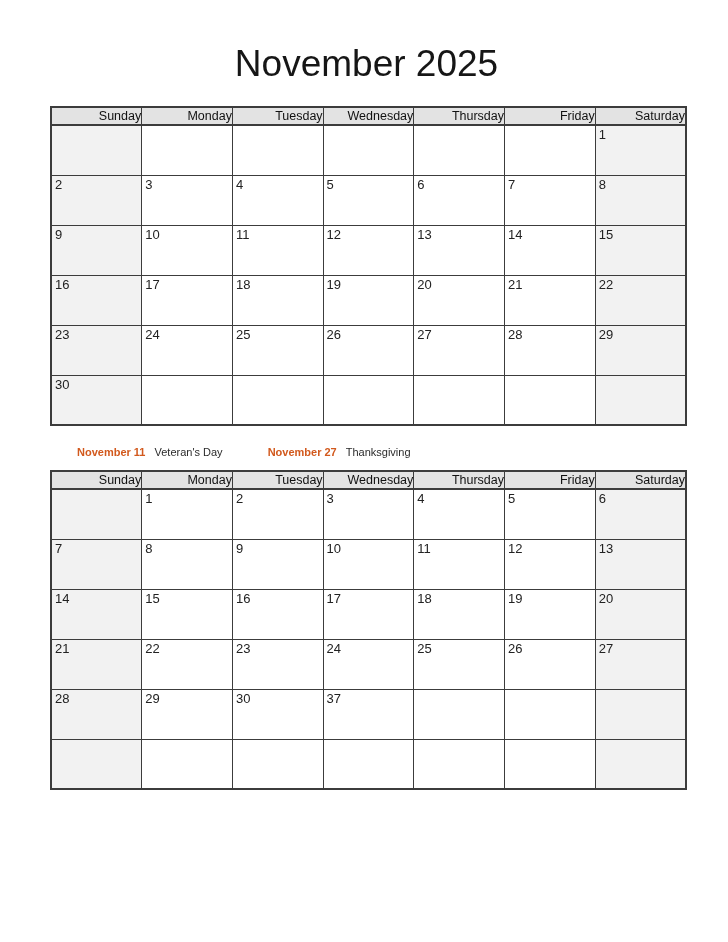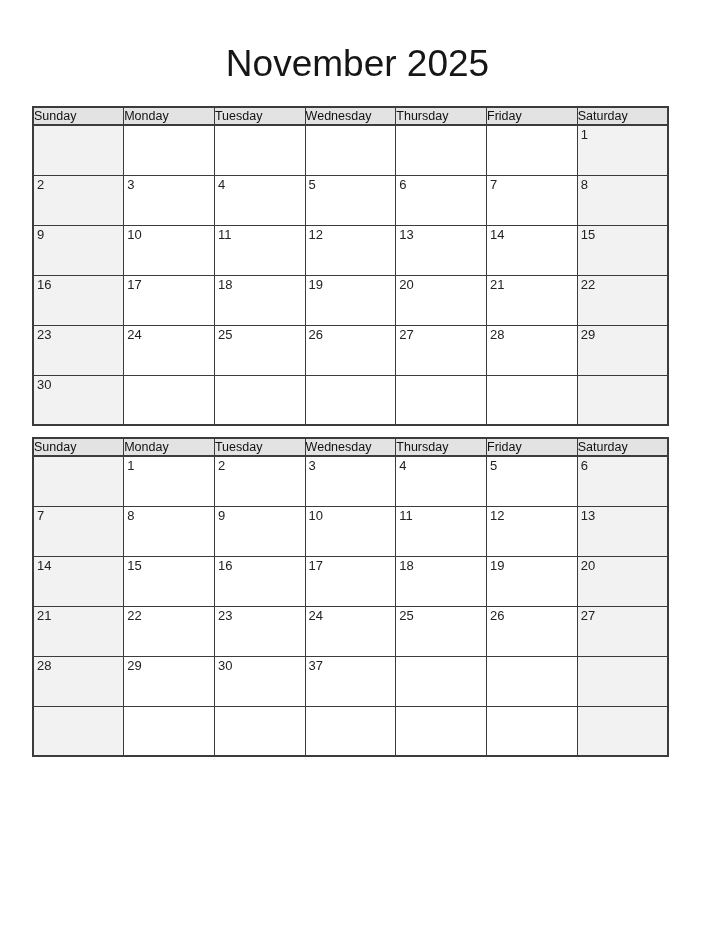--- a/index.html
+++ b/index.html
@@ -10,40 +10,40 @@
     --border:#3c3c3c;
     --ink:#1a1a1a;
   }
   *{box-sizing:border-box;}
   html,body{margin:0;padding:0;}
   body{
     width:728px;height:942px;background:#ffffff;
     font-family:"Liberation Sans",sans-serif;color:var(--ink);
     overflow:hidden;
   }
-  .page{padding:42px 45px 0 32px;}
+  .page{padding:42px 45px 0 50px;}
   .month-title{
     margin:0;text-align:center;
     font-size:37px;font-weight:400;line-height:44px;
     color:#161616;letter-spacing:0;
   }
   .month-title.december{margin-top:22px;}
   table.calendar{
     width:637px;margin-top:20px;
     border-collapse:collapse;table-layout:fixed;
     border:2px solid var(--border);
   }
   table.calendar.december{margin-top:11px;}
   table.calendar th{
     background:var(--header-bg);
     border:1px solid var(--border);
     border-bottom-width:2px;
     font-size:12.5px;font-weight:400;
     height:17px;padding:1px 0;
-    text-align:left;color:#111;
+    text-align:right;color:#111;
   }
   table.calendar td{
     border:1px solid var(--border);
     height:50px;vertical-align:top;text-align:left;
     font-size:13px;line-height:16px;
     padding:1px 0 0 3px;background:#ffffff;color:#222;
   }
   table.calendar td.weekend{background:var(--weekend-bg);}
   .holiday-row{
     margin:19px 0 0 27px;
@@ -131,20 +131,21 @@
           <td></td>
           <td></td>
           <td></td>
           <td></td>
           <td></td>
           <td class="weekend"></td>
         </tr>
       </tbody>
     </table>
 
+  <div class="holiday-row"><span class="holiday-item"><span class="holiday-date">November 11</span><span class="holiday-name">Veteran's Day</span></span><span class="holiday-item"><span class="holiday-date">November 27</span><span class="holiday-name">Thanksgiving</span></span></div>
 
 
   <table class="calendar december">
       <thead>
         <tr>
           <th>Sunday</th>
           <th>Monday</th>
           <th>Tuesday</th>
           <th>Wednesday</th>
           <th>Thursday</th>

